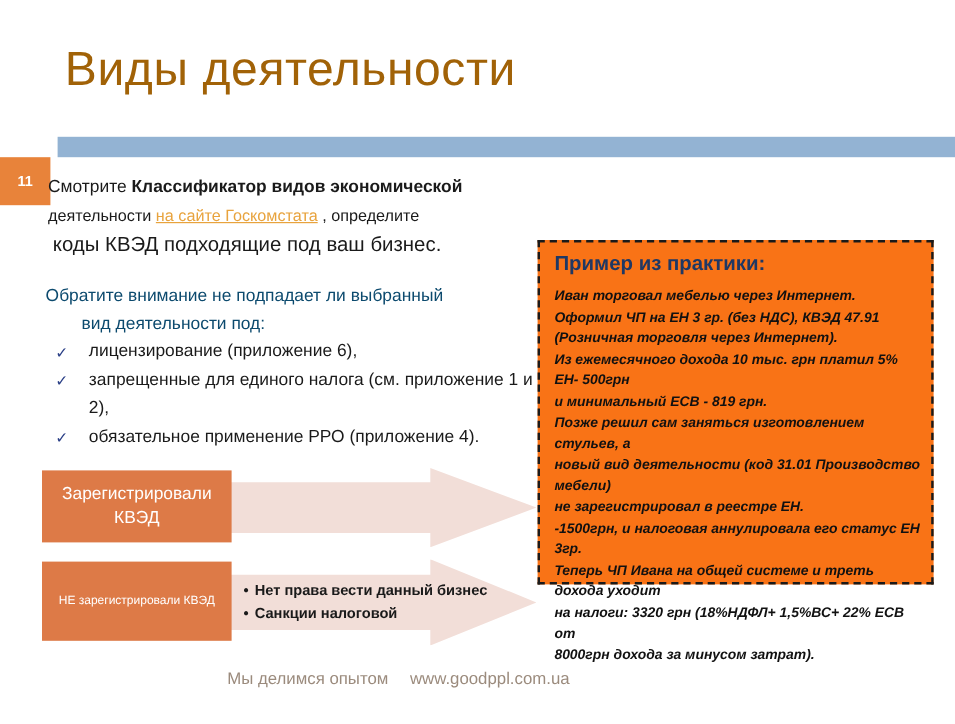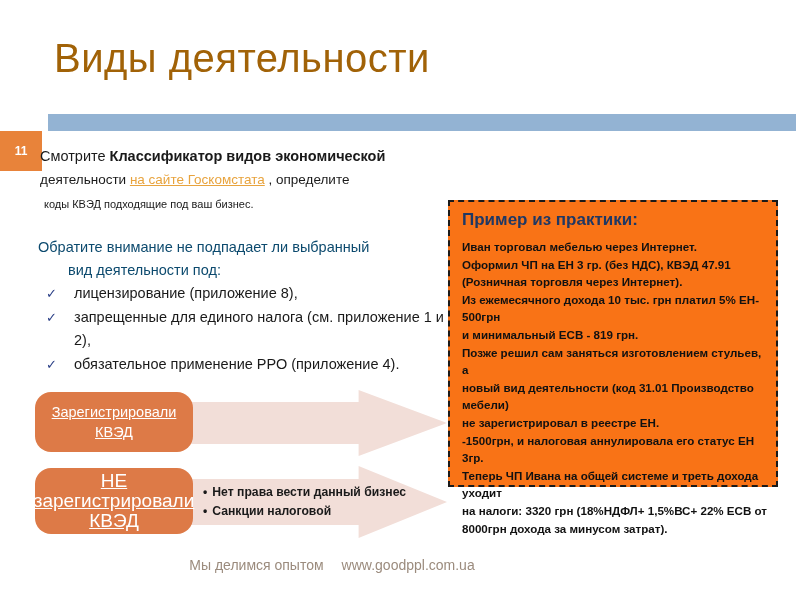--- a/index.html
+++ b/index.html
@@ -69,21 +69,21 @@
     font-size: 14.5px;
     line-height: 24px;
     color: #1a1a1a;
   }
   .intro .b { font-weight: bold; }
   .intro .link {
     color: #e8a33d;
     text-decoration: underline;
   }
   .intro-line2 { font-size: 13.5px; }
-  .intro-line3 { font-size: 11px; padding-left: 4px; }
+  .intro-line3 { font-size: 17px; padding-left: 4px; }
 
   .attention {
     position: absolute;
     left: 38px;
     top: 236px;
     width: 410px;
     font-size: 14.5px;
     line-height: 23px;
     color: #0c4a6e;
   }
@@ -134,21 +134,21 @@
   .example-body {
     position: absolute;
     left: 12px;
     top: 36px;
     right: 8px;
     font-size: 11.6px;
     line-height: 17.6px;
     color: #111111;
     font-weight: 600;
   }
-  .example-body p { margin: 0; }
+  .example-body p { margin: 0; font-style: italic; }
 
   
   .arrow-row {
     position: absolute;
     left: 35px;
     width: 412px;
     height: 66px;
   }
   .arrow-row.row1 { top: 390px; }
   .arrow-row.row2 { top: 466px; height: 72px; }
@@ -176,33 +176,32 @@
   .arrow-bullets div { white-space: nowrap; }
   .arrow-bullets .dot { margin-right: 5px; }
 
   .pill {
     position: absolute;
     left: 0;
     top: 2px;
     width: 158px;
     height: calc(100% - 6px);
     background: #dd7a47;
-    border-radius: 16px;
+    border-radius: 0;
     color: #ffffff;
     display: flex;
     align-items: center;
     justify-content: center;
     text-align: center;
     font-size: 14.5px;
     line-height: 20px;
     box-sizing: border-box;
     padding: 0 0;
-    text-decoration: underline;
-  }
-  .row2 .pill { font-size: 19px; }
+  }
+  .row2 .pill { font-size: 10px; }
 
   
   .footer {
     position: absolute;
     left: 0;
     top: 557px;
     width: 664px;
     text-align: center;
     font-size: 14px;
     color: #9b8b7d;
@@ -230,21 +229,21 @@
 </div>
 
 <div class="attention">
   <span>Обратите внимание не подпадает ли выбранный</span>
   <span class="indent">вид деятельности под:</span>
 </div>
 
 <div class="check-list">
   <div class="check-item">
     <span class="check-icon">✓</span>
-    <span>лицензирование (приложение 8),</span>
+    <span>лицензирование (приложение 6),</span>
   </div>
   <div class="check-item">
     <span class="check-icon">✓</span>
     <span>запрещенные для единого налога (см. приложение 1 и 2),</span>
   </div>
   <div class="check-item">
     <span class="check-icon">✓</span>
     <span>обязательное применение РРО (приложение 4).</span>
   </div>
 </div>

